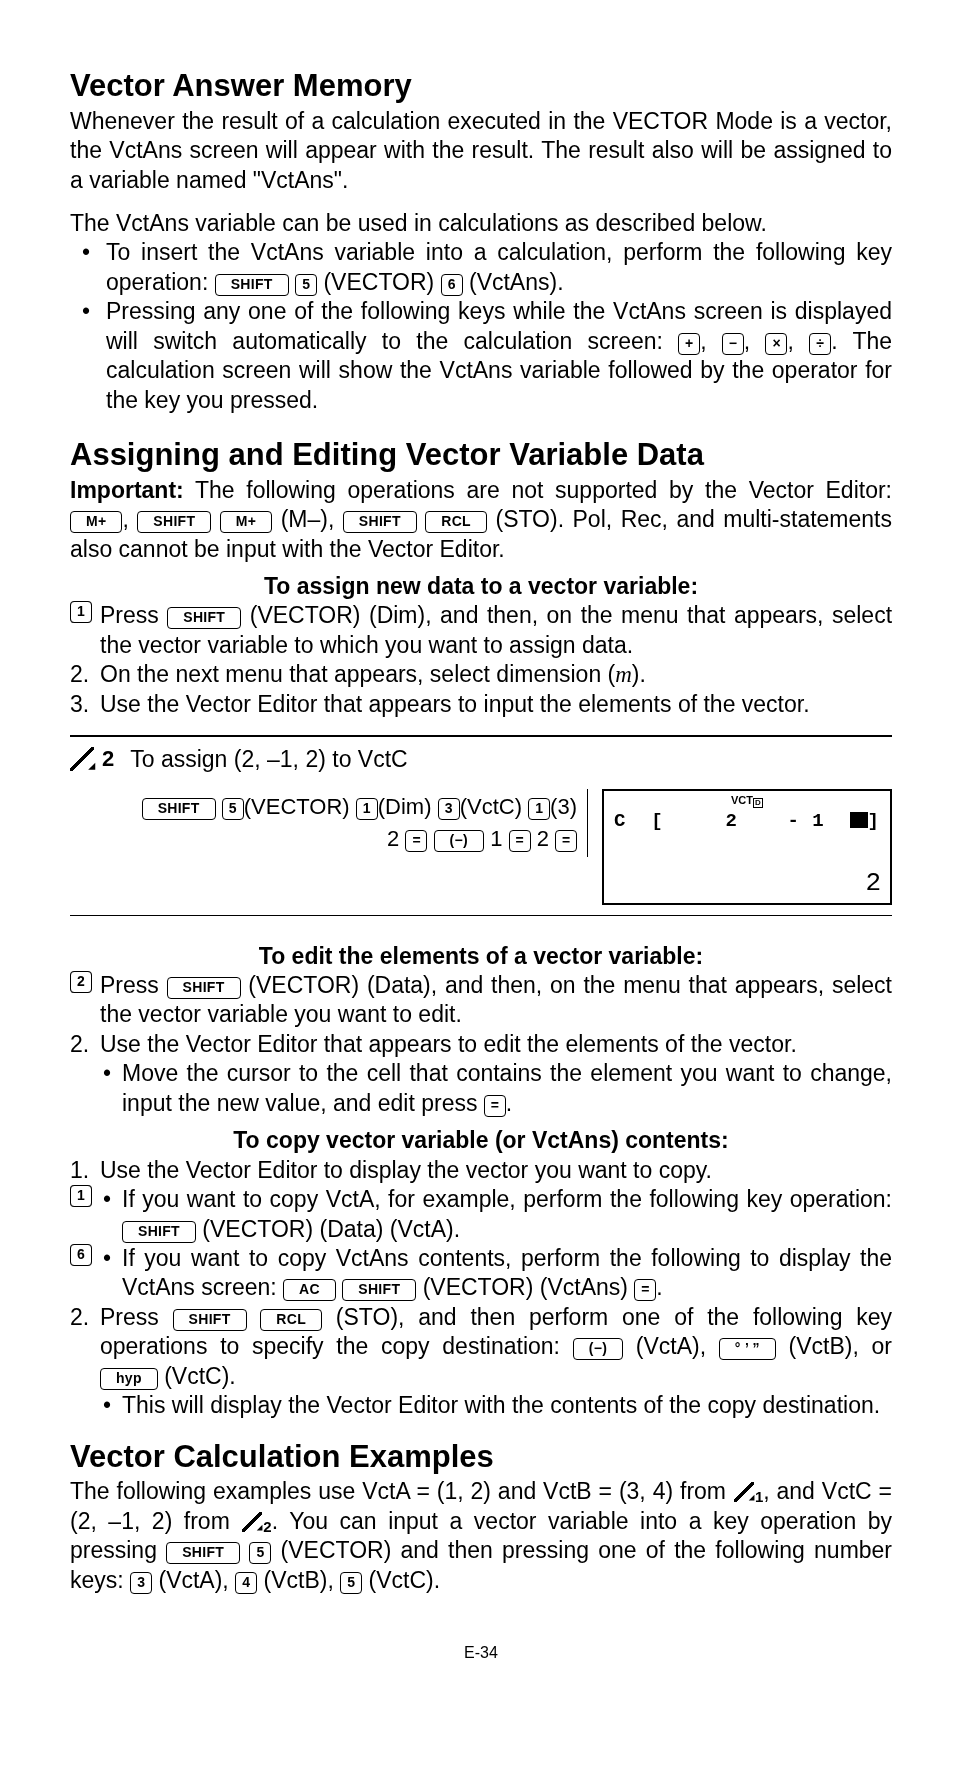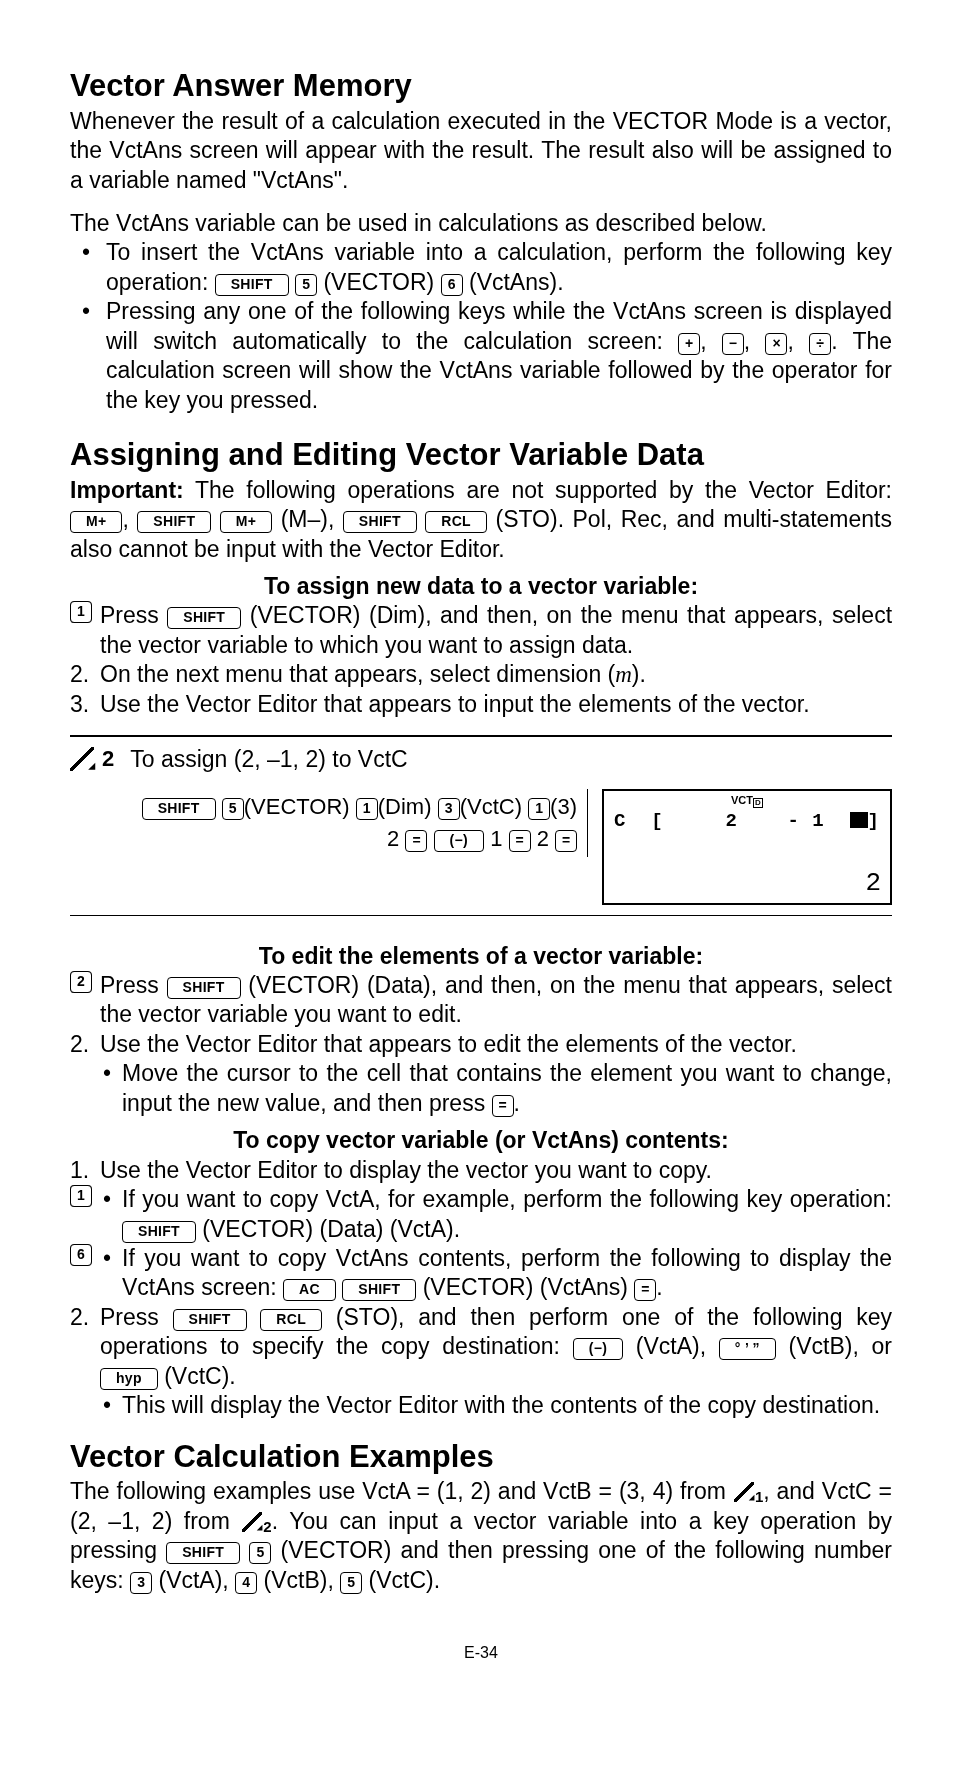--- a/index.html
+++ b/index.html
@@ -230,21 +230,21 @@
     <span class="key wide">SHIFT</span>
     <span class="key num">5</span>
     <span>(VECTOR)</span>
     <span class="key num">2</span>
     <span>(Data), and then, on the menu that appears, select the vector variable you want to edit.</span>
   </li>
   <li><span class="num">2.</span>
     <span>Use the Vector Editor that appears to edit the elements of the vector.</span>
     <ul class="sub-bullets" style="margin-left:-30px">
       <li>
-        <span>Move the cursor to the cell that contains the element you want to change, input the new value, and then press </span>
+        <span>Move the cursor to the cell that contains the element you want to change, input the new value, and edit press </span>
         <span class="key sym">=</span><span>.</span>
       </li>
     </ul>
   </li>
 </ol>
 
 <p class="subh">To copy vector variable (or VctAns) contents:</p>
 <ol class="numlist">
   <li><span class="num">1.</span>
     <span>Use the Vector Editor to display the vector you want to copy.</span>

